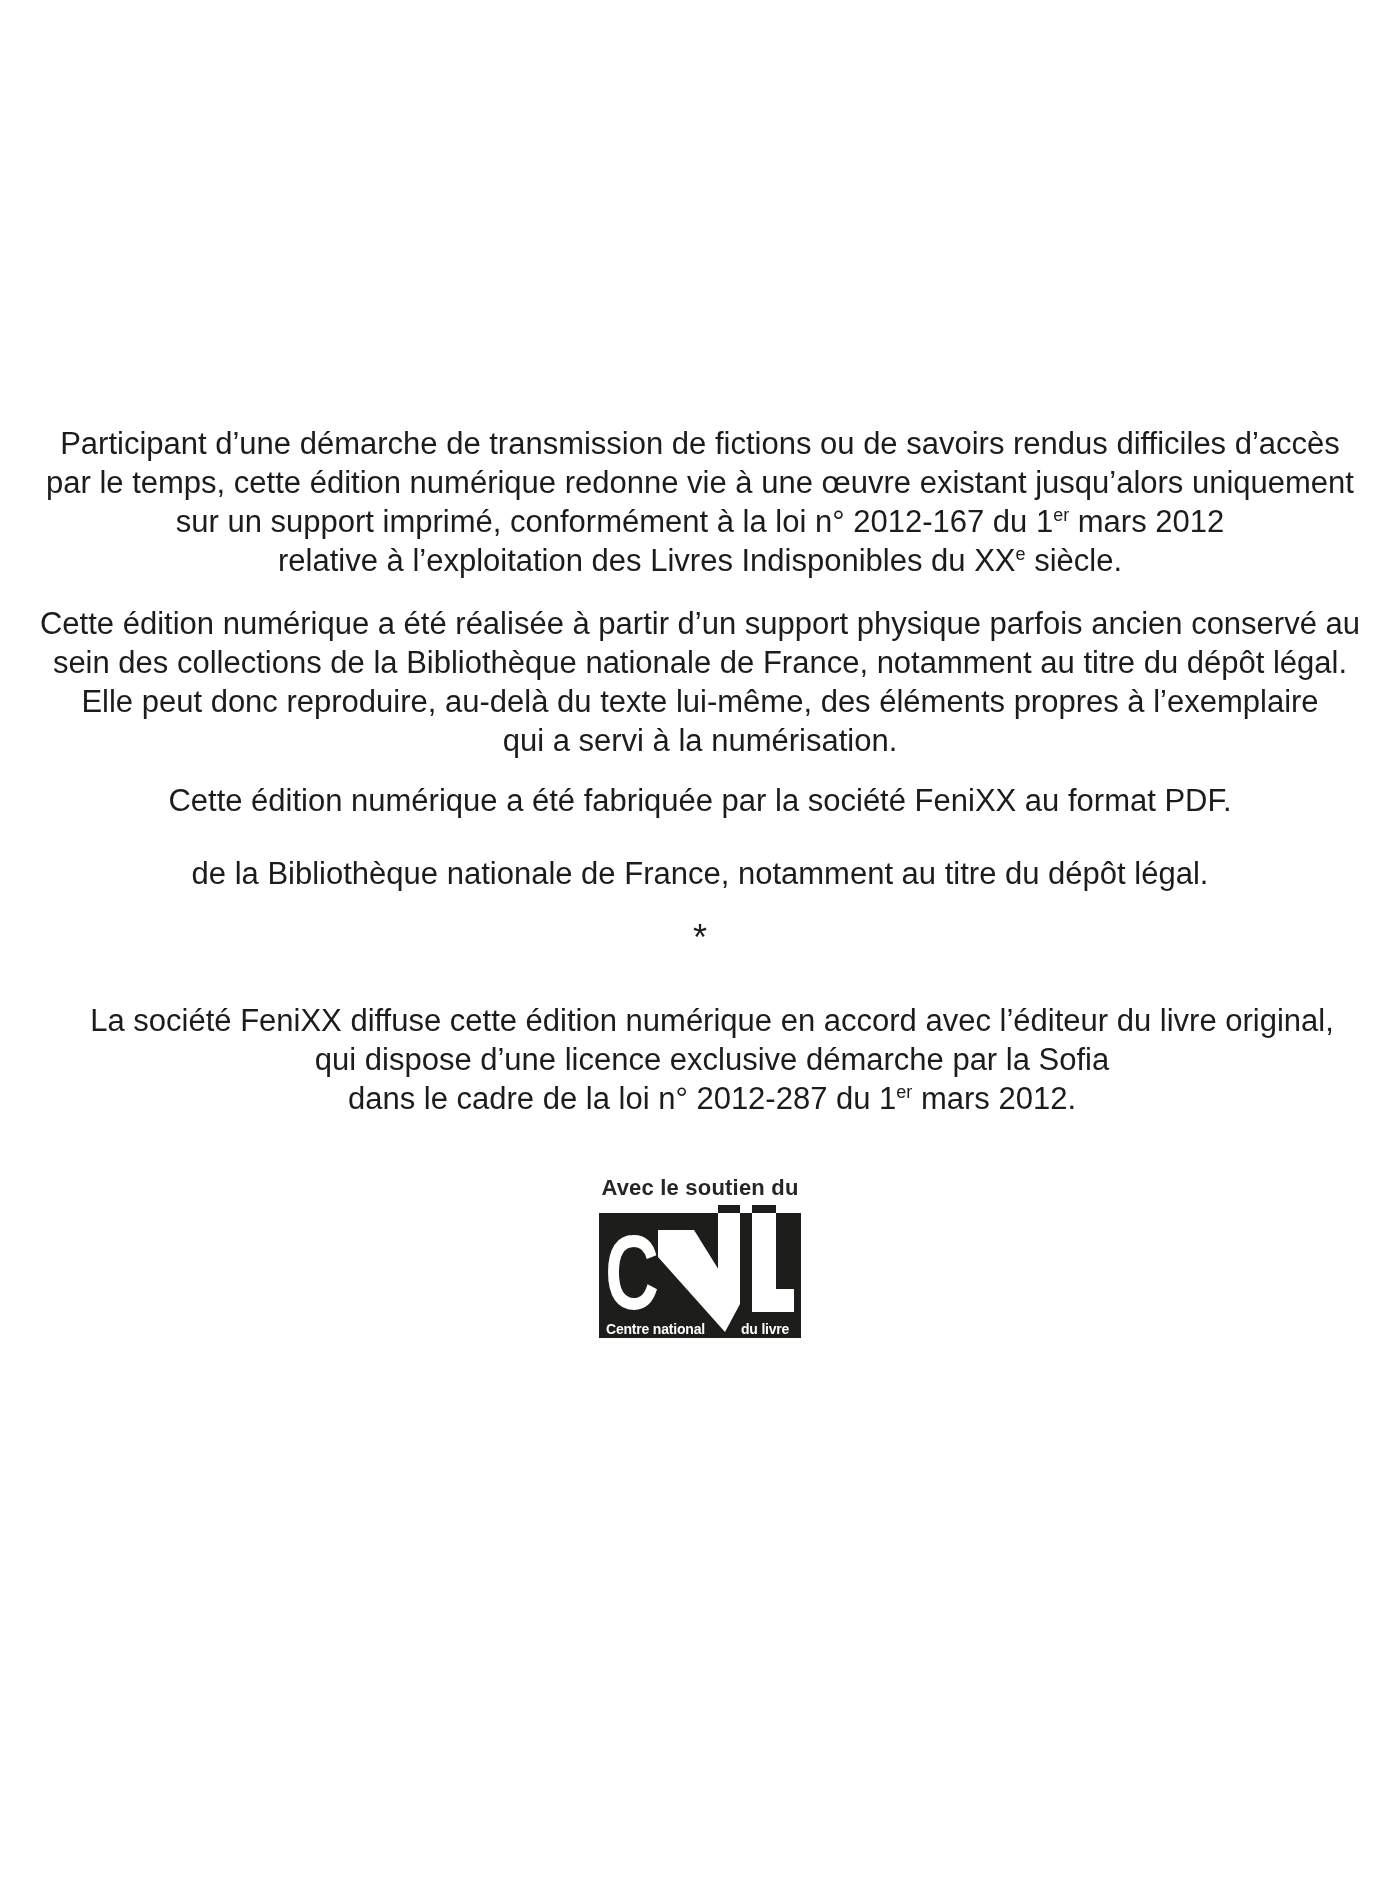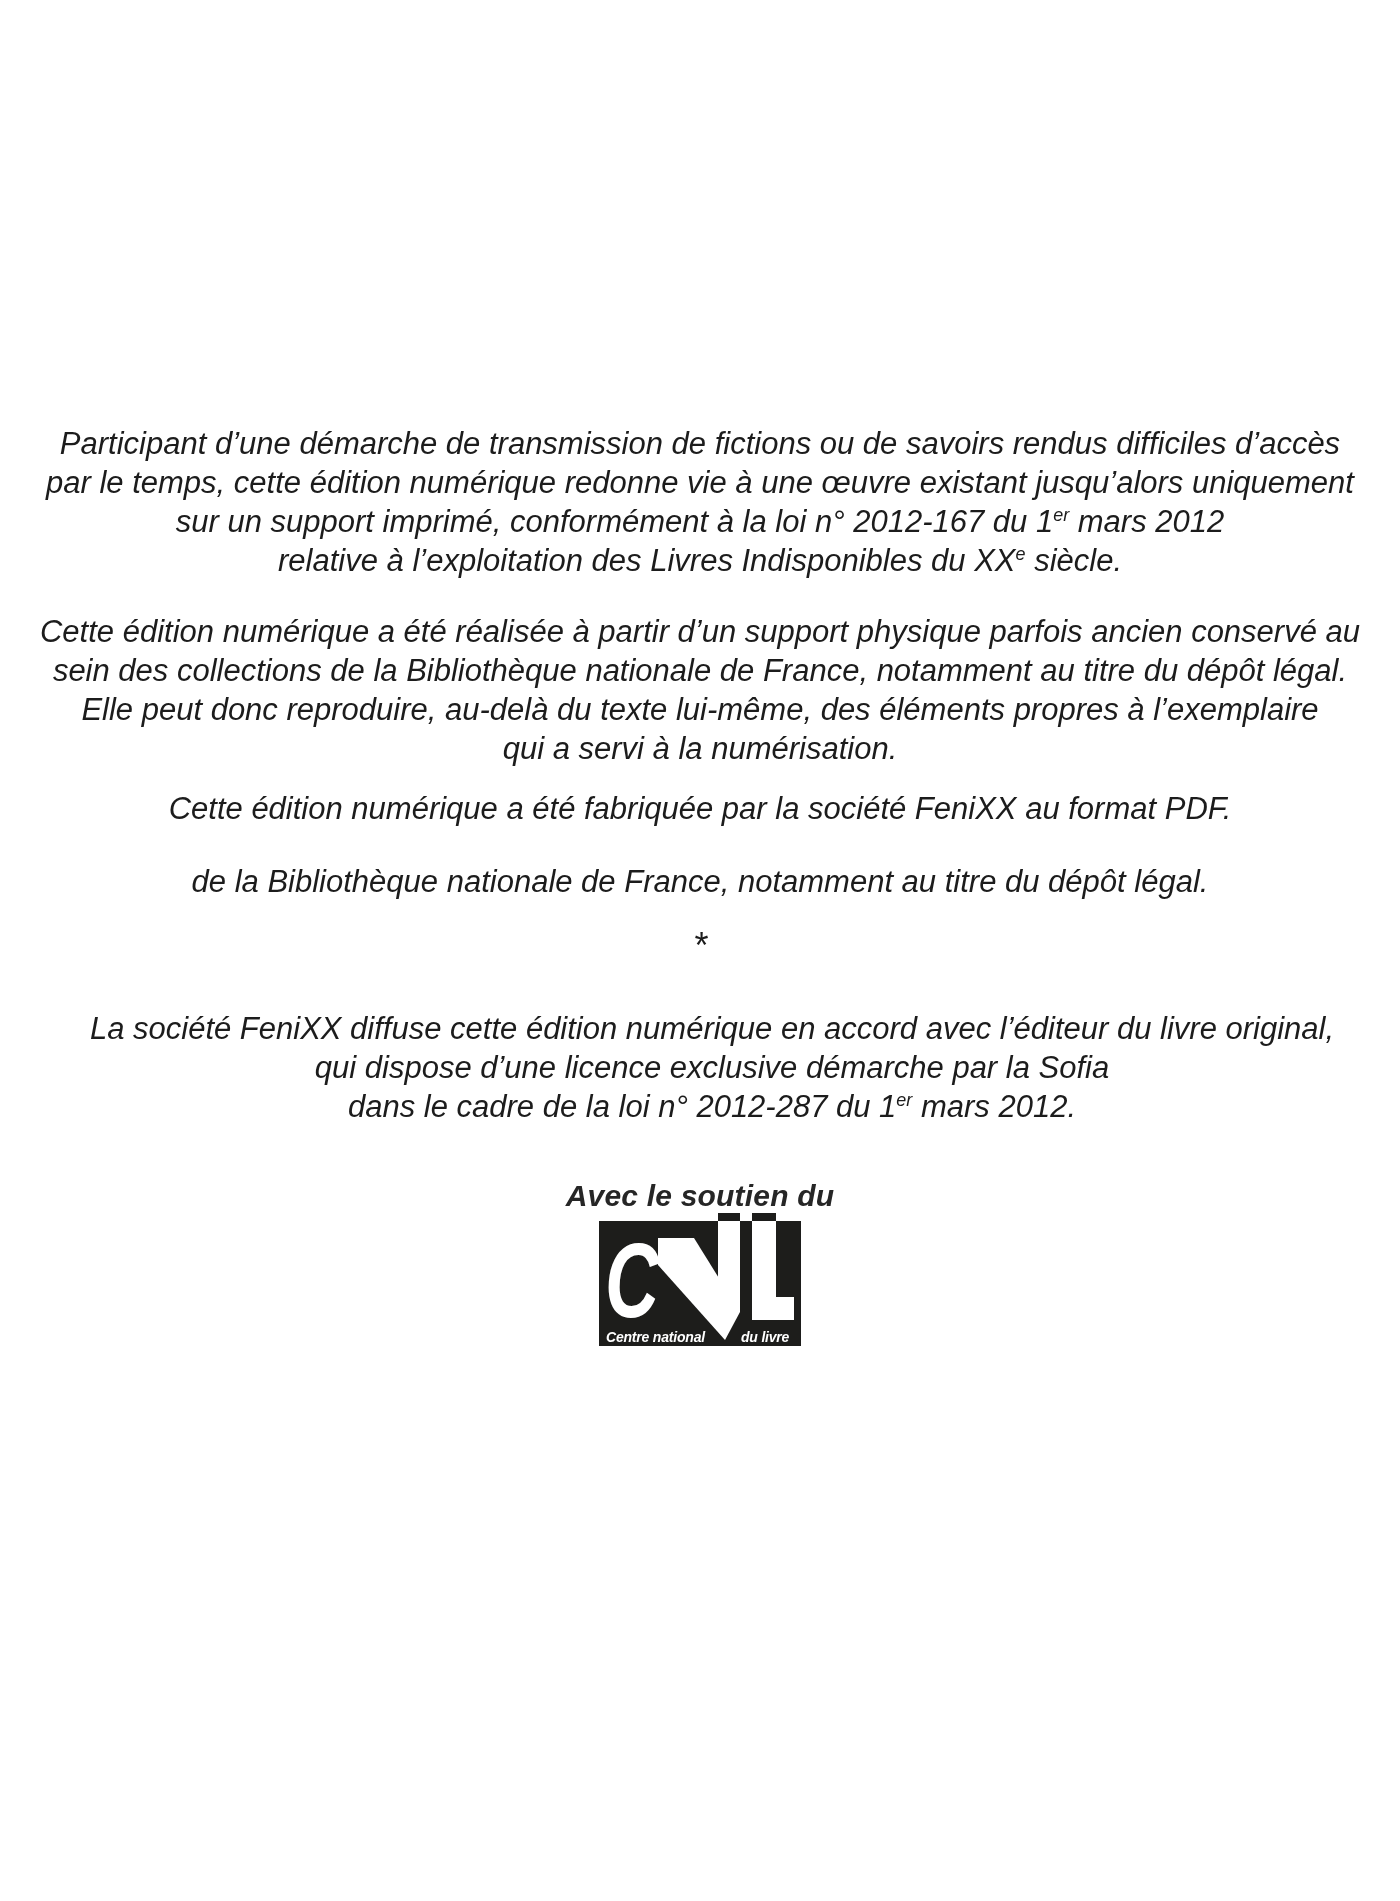--- a/index.html
+++ b/index.html
@@ -10,46 +10,45 @@
     height: 1901px;
     margin: 0 auto;
     background: #ffffff;
     overflow: hidden;
     font-family: "Liberation Sans", sans-serif;
     color: #1c1c1c;
   }
   .text-block {
     padding-top: 424px;
     text-align: center;
-    font-style: italic;
   }
   .para {
     font-size: 31px;
     line-height: 39px;
     text-align: center;
   }
   .para .line { white-space: nowrap; }
   sup.small-sup {
     font-size: 58%;
     vertical-align: super;
     line-height: 0;
   }
-  #p2 { margin-top: 32px; }
+  #p2 { margin-top: 24px; }
   #p3 { margin-top: 21px; }
   #p4 { margin-top: 34px; }
   .separator-line {
     margin-top: 25px;
     font-size: 36px;
     line-height: 39px;
     text-align: center;
   }
   #p5 { margin-top: 44px; padding-left: 24px; }
   .support-caption {
     margin-top: 57px;
-    font-size: 30px;
+    font-size: 22px;
     line-height: 26px;
     font-weight: 700;
     color: #262626;
     text-align: center;
     letter-spacing: 0.2px;
   }
   .logo-wrap {
     margin-top: 0;
     text-align: center;
   }

